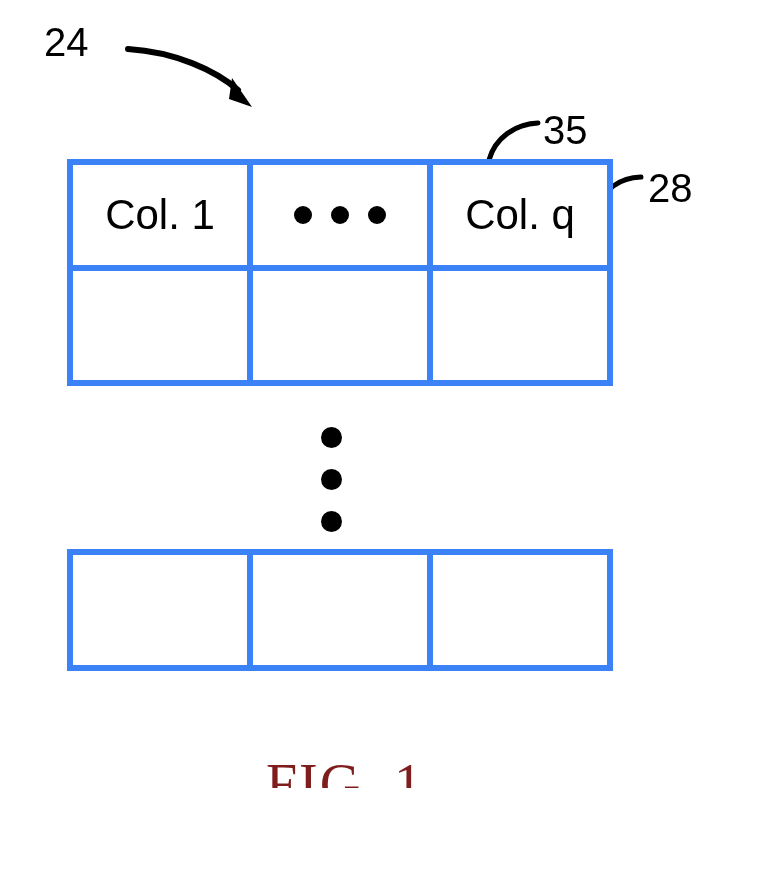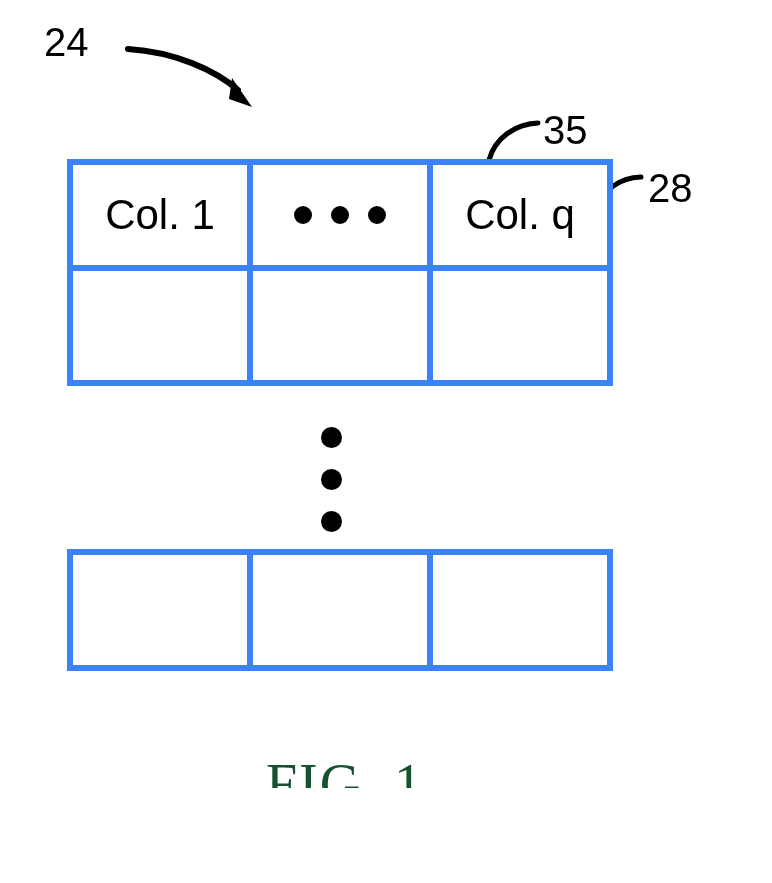--- a/index.html
+++ b/index.html
@@ -119,21 +119,21 @@
   #fig-caption {
     position: absolute;
     left: 0;
     top: 756px;
     width: 690px;
     text-align: center;
     font-family: "Liberation Serif", serif;
     font-size: 56px;
     line-height: 1;
     letter-spacing: 2px;
-    color: #14532d;
+    color: #7f1d1d;
     white-space: nowrap;
   }
 </style>
 </head>
 <body>
 
 <div id="figure">
 
   <div class="ref-num" id="ref-24">24</div>
   <div class="ref-num" id="ref-26">35</div>

